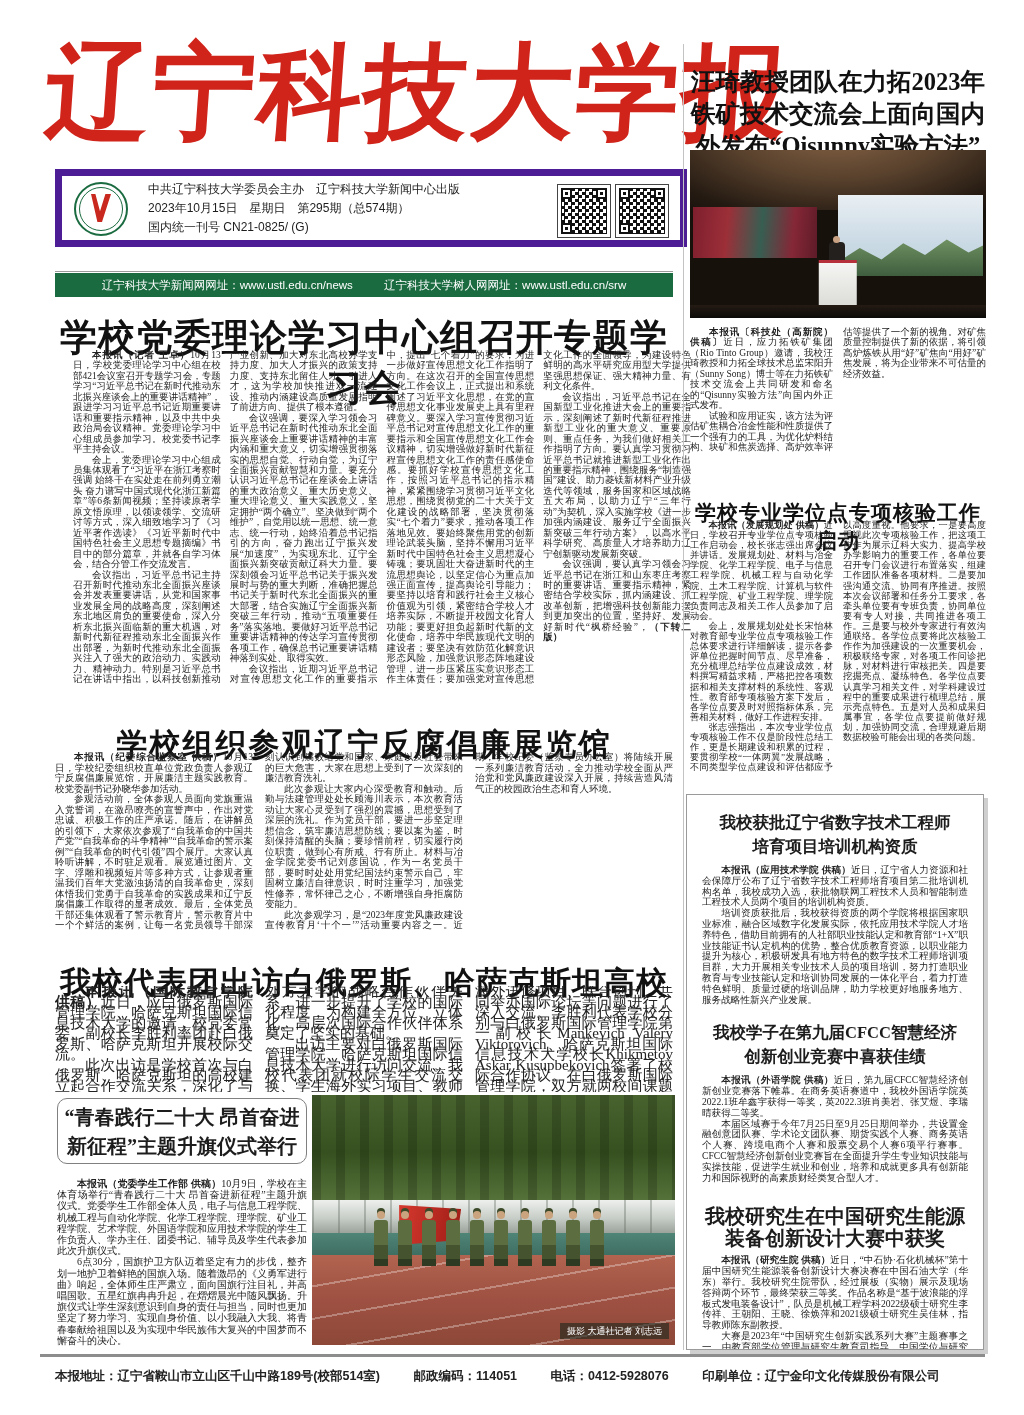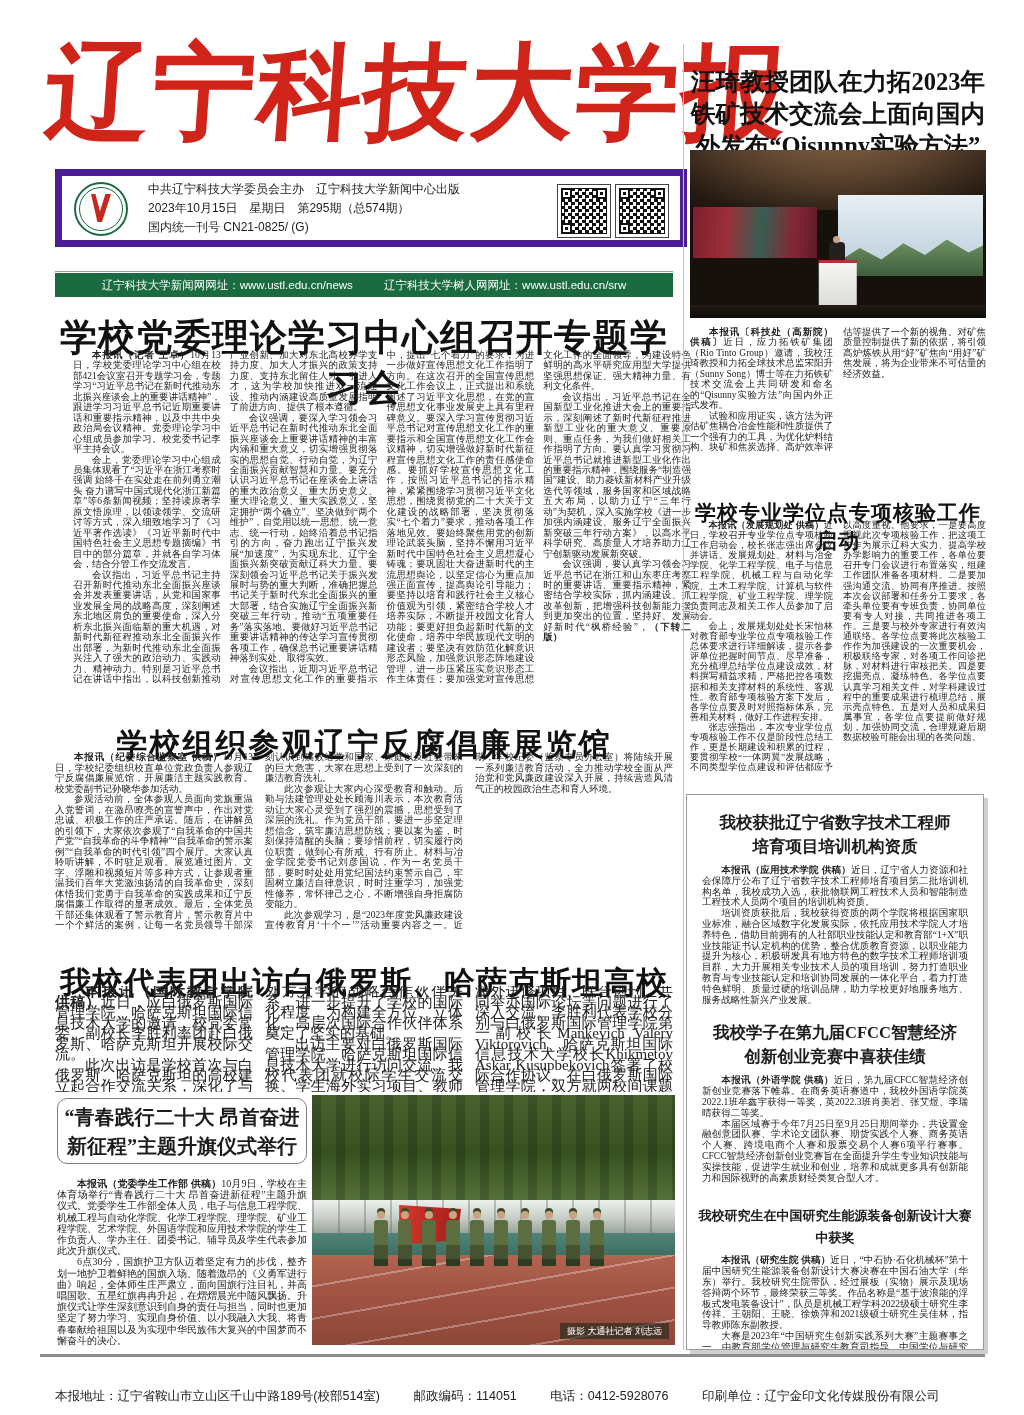--- a/index.html
+++ b/index.html
@@ -110,28 +110,28 @@
   .r1-body{left:690px;top:327px;width:296px;height:134px;column-count:2;column-gap:10px;
         font-size:9.5px;line-height:10.45px;}
 
   .r2-title{left:690px;top:482px;width:296px;font-size:21px;letter-spacing:1px;}
   .r2-body{left:690px;top:520px;width:296px;height:262px;column-count:2;column-gap:10px;
         font-size:9.2px;line-height:10.1px;}
 
   .brief-box{position:absolute;left:686px;top:794px;width:298px;height:556px;background:#fff;
         border:1px solid #9a9a9a;box-shadow:4px 4px 0 #cfcfcf;box-sizing:border-box;overflow:hidden;}
   .brief-title{font-weight:bold;text-align:center;font-size:16.5px;line-height:24px;margin:16px 10px 0;}
-  .brief-title.small{font-size:13px;line-height:22px;margin-top:22px;}
+  .brief-title.small{font-size:20px;line-height:22px;margin-top:22px;}
   .brief-body{font-size:9.6px;line-height:10.8px;text-align:justify;margin:6px 15px 0;color:#222;}
   .brief-body p{margin:0;text-indent:2em;}
 
   
   .footer-rule{position:absolute;left:40px;top:1354px;width:945px;height:3px;background:#8d8d8d;}
   .footer{position:absolute;left:55px;top:1368px;width:930px;font-family:"Liberation Sans",sans-serif;
-        font-size:12.5px;font-weight:normal;color:#222;margin-top:20px;}
+        font-size:12.5px;font-weight:bold;color:#222;}
   .footer span{margin-right:30px;}
 </style>
 </head>
 <body>
 
 <div class="page">
 
   <div class="masthead-title">辽宁科技大学报</div>
 
   <div class="info-box">

